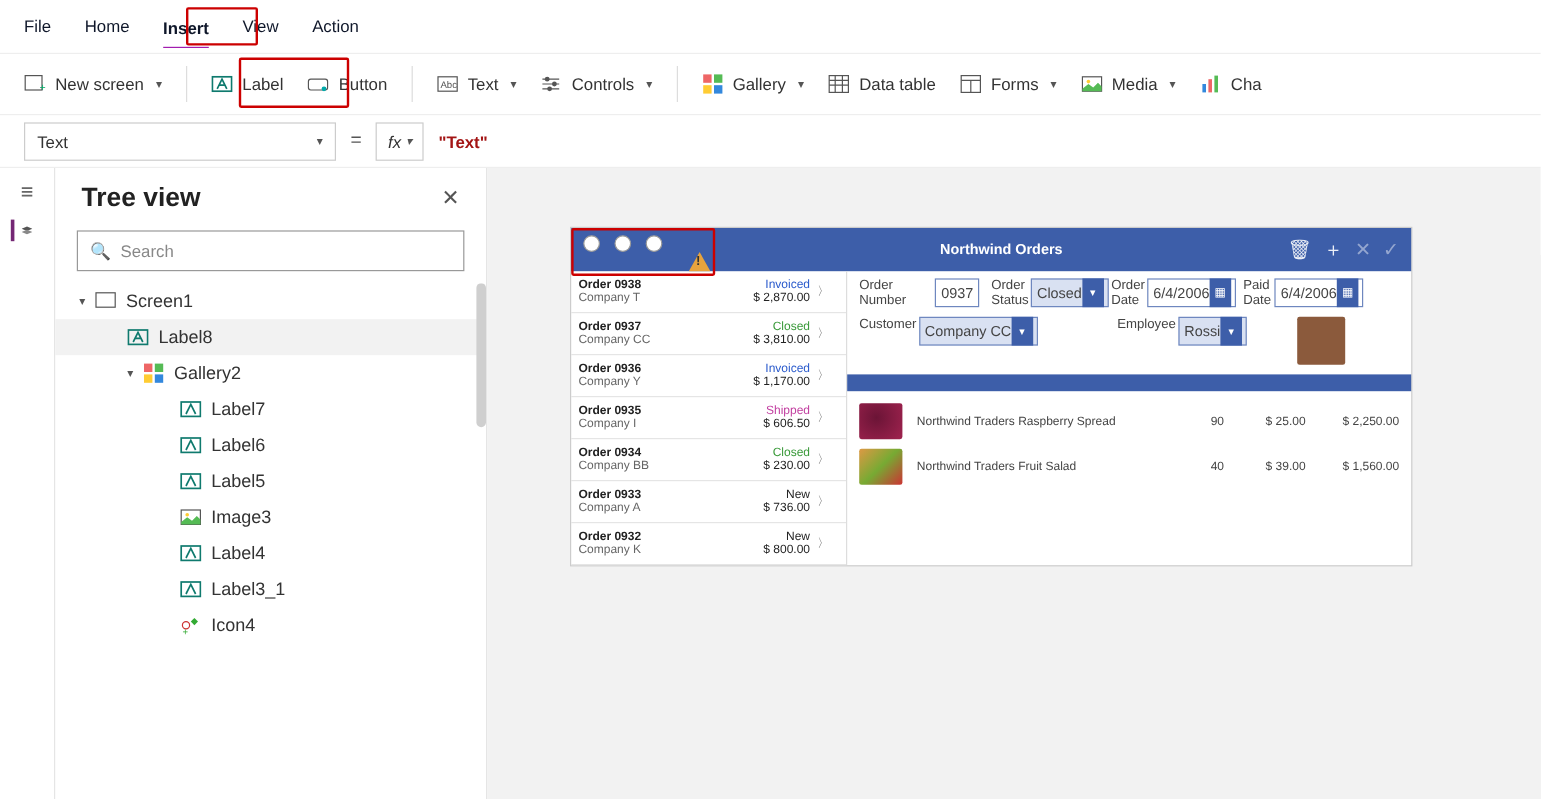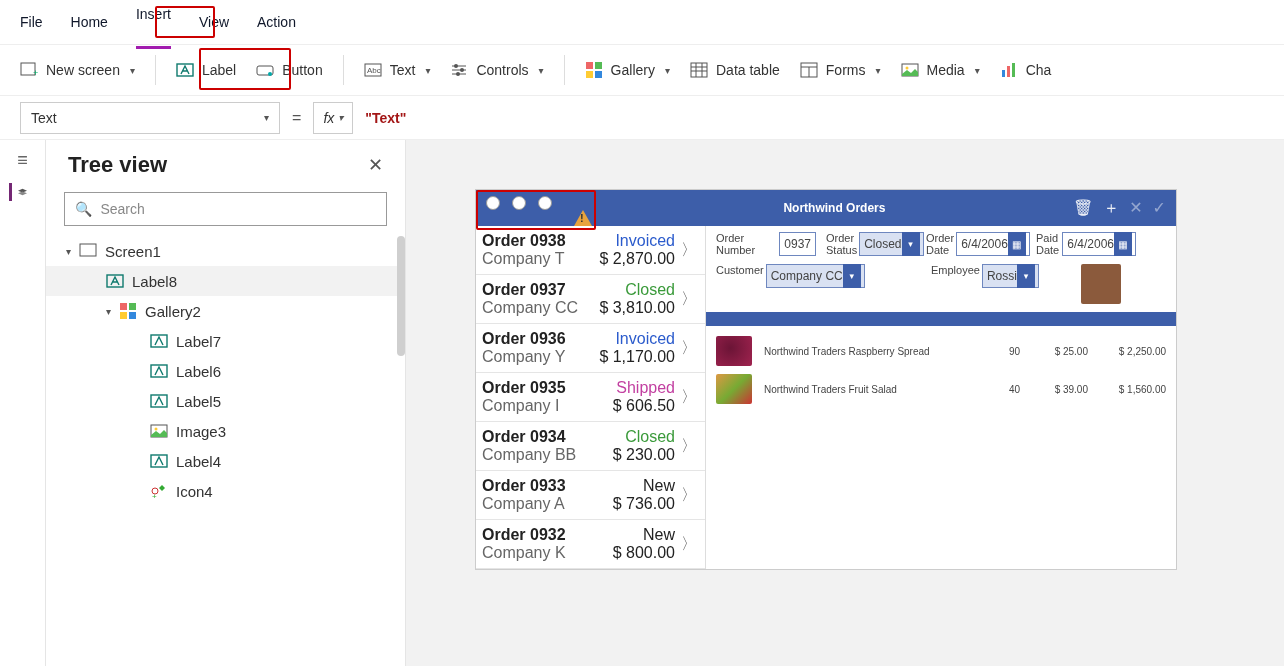--- a/index.html
+++ b/index.html
@@ -1,21 +1,21 @@
 <!DOCTYPE html>
 <html><head>
 <meta charset="utf-8">
 <style>
 html,body{margin:0;padding:0;font-family:"Segoe UI",Arial,sans-serif;font-size:14px;color:#333;background:#fff;width:1284px;height:666px;overflow:hidden}
 *{box-sizing:border-box}
 
 
 .menu{height:44px;display:flex;align-items:center;padding:0 20px;gap:28px;border-bottom:1px solid transparent}
 .menu span{color:#0f172a;cursor:pointer}
-.menu .active{font-weight:400;border-bottom:3px solid #a21caf;padding-bottom:24px;margin-bottom:-11px}
+.menu .active{font-weight:700;border-bottom:1px solid #a21caf;padding-bottom:8px;margin-bottom:-11px}
 .hl-red{position:absolute;border:2px solid #c00;border-radius:2px;pointer-events:none}
 
 
 .ribbon{height:52px;display:flex;align-items:center;padding:0 20px;gap:20px;border-top:1px solid #eee;border-bottom:1px solid #eee}
 .rbtn{display:flex;align-items:center;gap:8px;color:#333;cursor:pointer}
 .rbtn svg{width:18px;height:18px}
 .sep{width:1px;height:30px;background:#ddd}
 .chev{font-size:10px;color:#555;margin-left:2px}
 
 
@@ -49,21 +49,21 @@
 
 .canvas{flex:1;background:#f2f2f2;position:relative;overflow:hidden}
 .app{position:absolute;left:70px;top:50px;width:700px;background:#fff;box-shadow:0 0 0 1px #ccc}
 .appbar{height:36px;background:#3d5ea9;color:#fff;display:flex;align-items:center}
 .appbar .mid{flex:1;text-align:center;font-size:12px;font-weight:600}
 .appbar .right{display:flex;gap:10px;padding-right:10px;font-size:16px}
 .appbar .right span{opacity:.9;cursor:pointer}
 
 .appbody{display:flex;align-items:stretch}
 .orders{width:230px;border-right:1px solid #ddd}
-.orow{border-bottom:1px solid #e5e5e5;padding:6px 8px 6px 6px;display:grid;grid-template-columns:1fr auto 16px;grid-template-rows:auto auto;column-gap:6px;font-size:16px}
+.orow{border-bottom:1px solid #e5e5e5;padding:6px 8px 6px 6px;display:grid;grid-template-columns:1fr auto 16px;grid-template-rows:auto auto;column-gap:6px;font-size:10px}
 .orow .on{font-weight:700;color:#222}
 .orow .st{text-align:right}
 .orow .st.invoiced{color:#2b5bcc}.orow .st.closed{color:#3a9a3a}.orow .st.shipped{color:#c23fa0}.orow .st.new{color:#222}
 .orow .co{color:#666;grid-column:1}
 .orow .amt{color:#222;text-align:right;grid-column:2}
 .orow .ar{grid-row:1/3;grid-column:3;align-self:center;color:#666}
 
 .detail{flex:1;padding:6px 10px;font-size:11px;color:#444}
 .drow{display:flex;gap:10px;margin-bottom:8px}
 .dcol{display:flex;flex-direction:row;gap:2px}
@@ -316,20 +316,29 @@
       <div class="titem ind4">
           <span class="ic label">
             <svg viewBox="0 0 18 18">
               <rect x="1" y="3" width="16" height="12"></rect>
               <path d="M5 13 L9 5 L13 13"></path>
             </svg>
           </span>
           <span>Label4</span>
         </div>
       <div class="titem ind4">
+          <span class="ic label">
+            <svg viewBox="0 0 18 18">
+              <rect x="1" y="3" width="16" height="12"></rect>
+              <path d="M5 13 L9 5 L13 13"></path>
+            </svg>
+          </span>
+          <span>Label3_1</span>
+        </div>
+      <div class="titem ind4">
           <span class="ic">
             <svg viewBox="0 0 18 18">
               <circle cx="5" cy="9" r="3" fill="none" stroke="#c33"></circle>
               <path d="M9 6 L12 3 L15 6 L12 9 Z" fill="#3a3"></path>
               <text x="2" y="17" font-size="8" fill="#3a3">+</text>
             </svg>
           </span>
           <span>Icon4</span>
         </div>
     </div>

